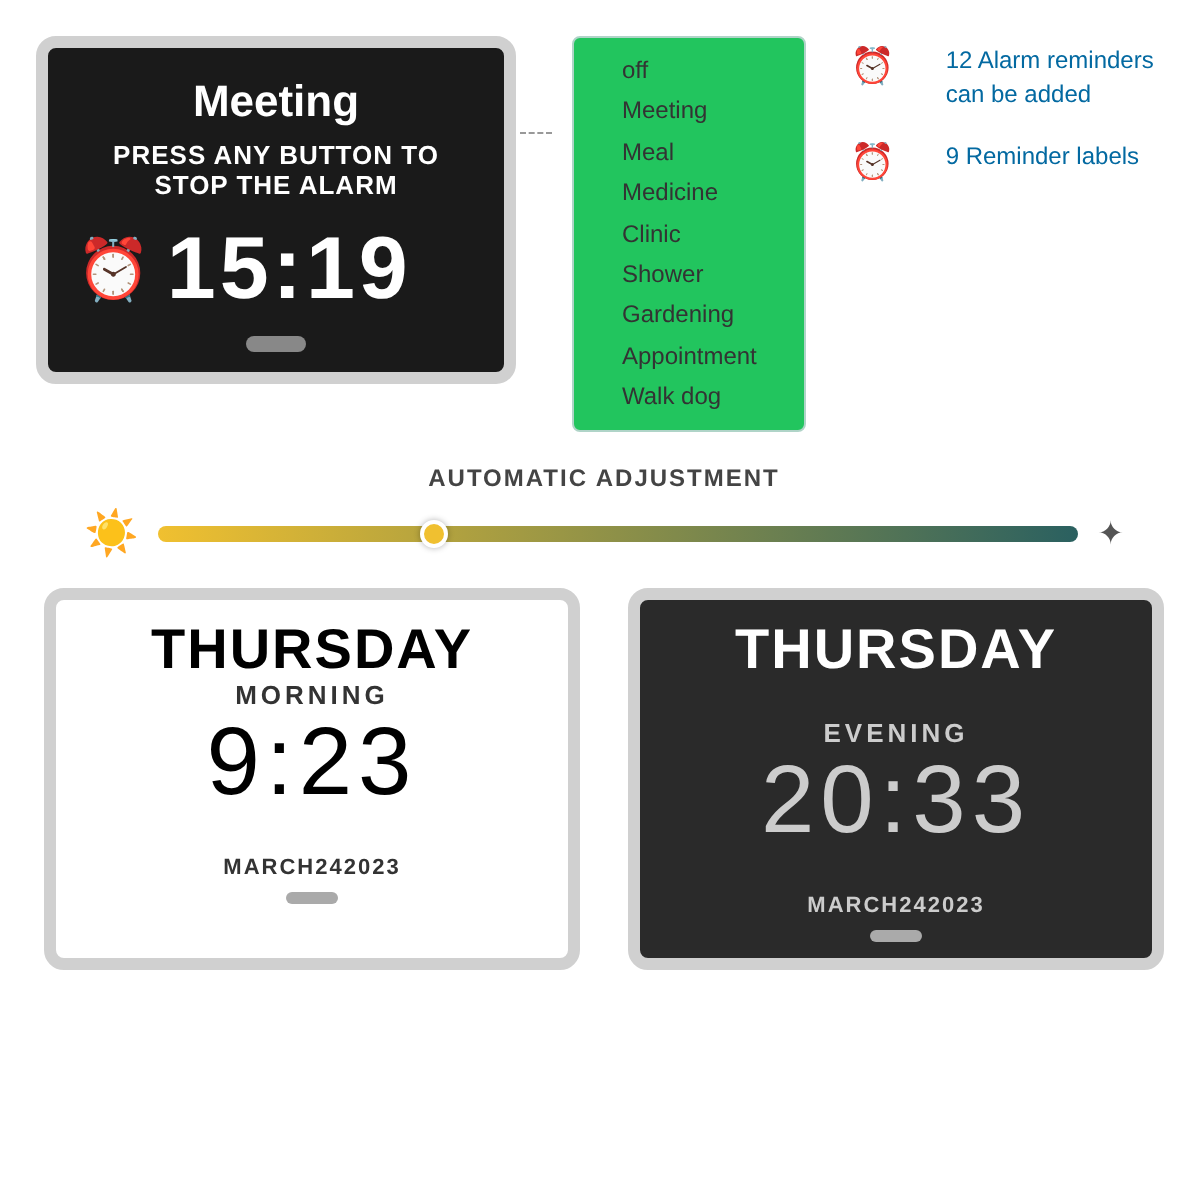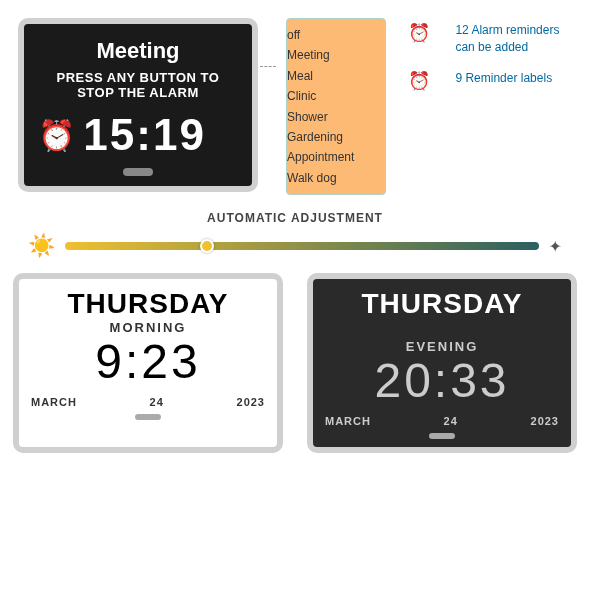--- a/index.html
+++ b/index.html
@@ -66,24 +66,24 @@
 
     .clock-button-indicator {
       width: 30px;
       height: 8px;
       background: #888;
       border-radius: 4px;
       margin: 8px auto 0 auto;
     }
 
     .dropdown-menu {
-      background: #fdba74;
+      background: #22c55e;
       border: 1px solid #b0d4c8;
       border-radius: 4px;
-      padding: 6px 0;
+      padding: 6px 24px;
       min-width: 100px;
     }
 
     .dropdown-menu div {
       font-size: 12px;
       color: #333;
       line-height: 1.7;
     }
 
     .features-list {
@@ -107,21 +107,21 @@
     }
 
     .feature-text {
       font-size: 12px;
       color: #0369a1;
       line-height: 1.4;
       margin-left: 17px;
     }
 
     .bottom-section {
-      padding: 6px 18px 10px 8px;
+      padding: 6px 18px 10px 22px;
     }
 
     .auto-adjust-label {
       text-align: center;
       font-size: 12px;
       font-weight: bold;
       letter-spacing: 1px;
       color: #444;
       margin-bottom: 8px;
     }
@@ -221,22 +221,22 @@
       letter-spacing: 3px;
       line-height: 1.05;
     }
 
     .dark-clock .big-time {
       color: #cccccc;
     }
 
     .date-row {
       display: flex;
-      justify-content: space-between;
-      margin-top: 9px;
+      justify-content: center;
+      margin-top: 20px;
     }
 
     .date-part {
       font-size: 11px;
       font-weight: bold;
       color: #333;
       letter-spacing: 1px;
     }
 
     .dark-clock .date-part {
@@ -267,20 +267,21 @@
   </div>
 
   <div style="position:relative; width:0; height:0;">
     <div style="position:absolute; left:-12px; top:48px; width:16px; border-top:1.5px dashed #999;"></div>
   </div>
 
   <div class="dropdown-menu">
     <div>off</div>
     <div>Meeting</div>
     <div>Meal</div>
+    <div>Medicine</div>
     <div>Clinic</div>
     <div>Shower</div>
     <div>Gardening</div>
     <div>Appointment</div>
     <div>Walk dog</div>
   </div>
 
   <div class="features-list">
     <div class="feature-item">
       <span class="feature-icon">⏰</span>

